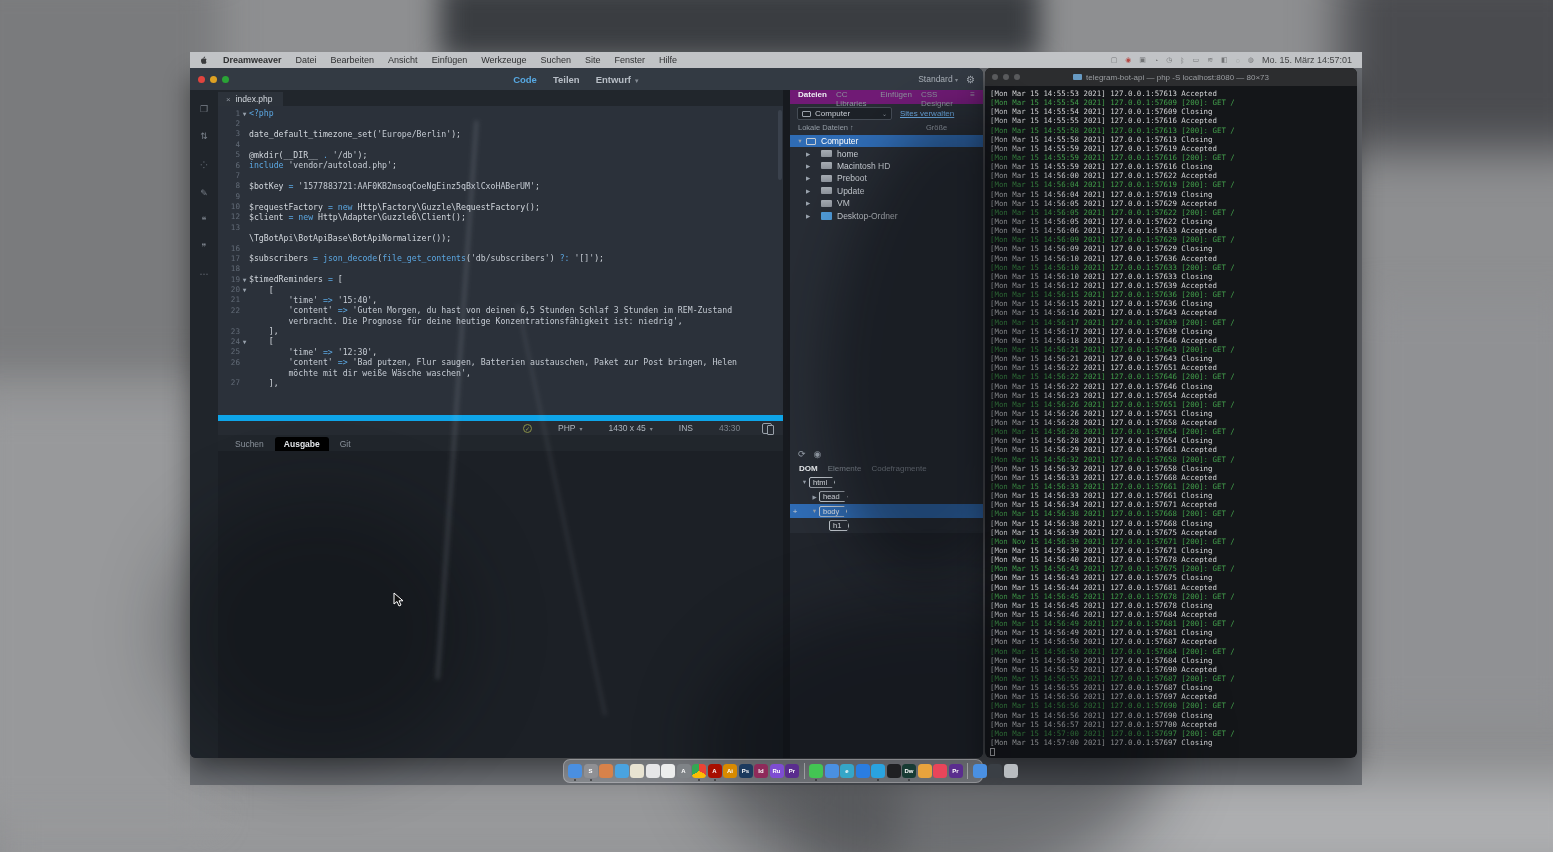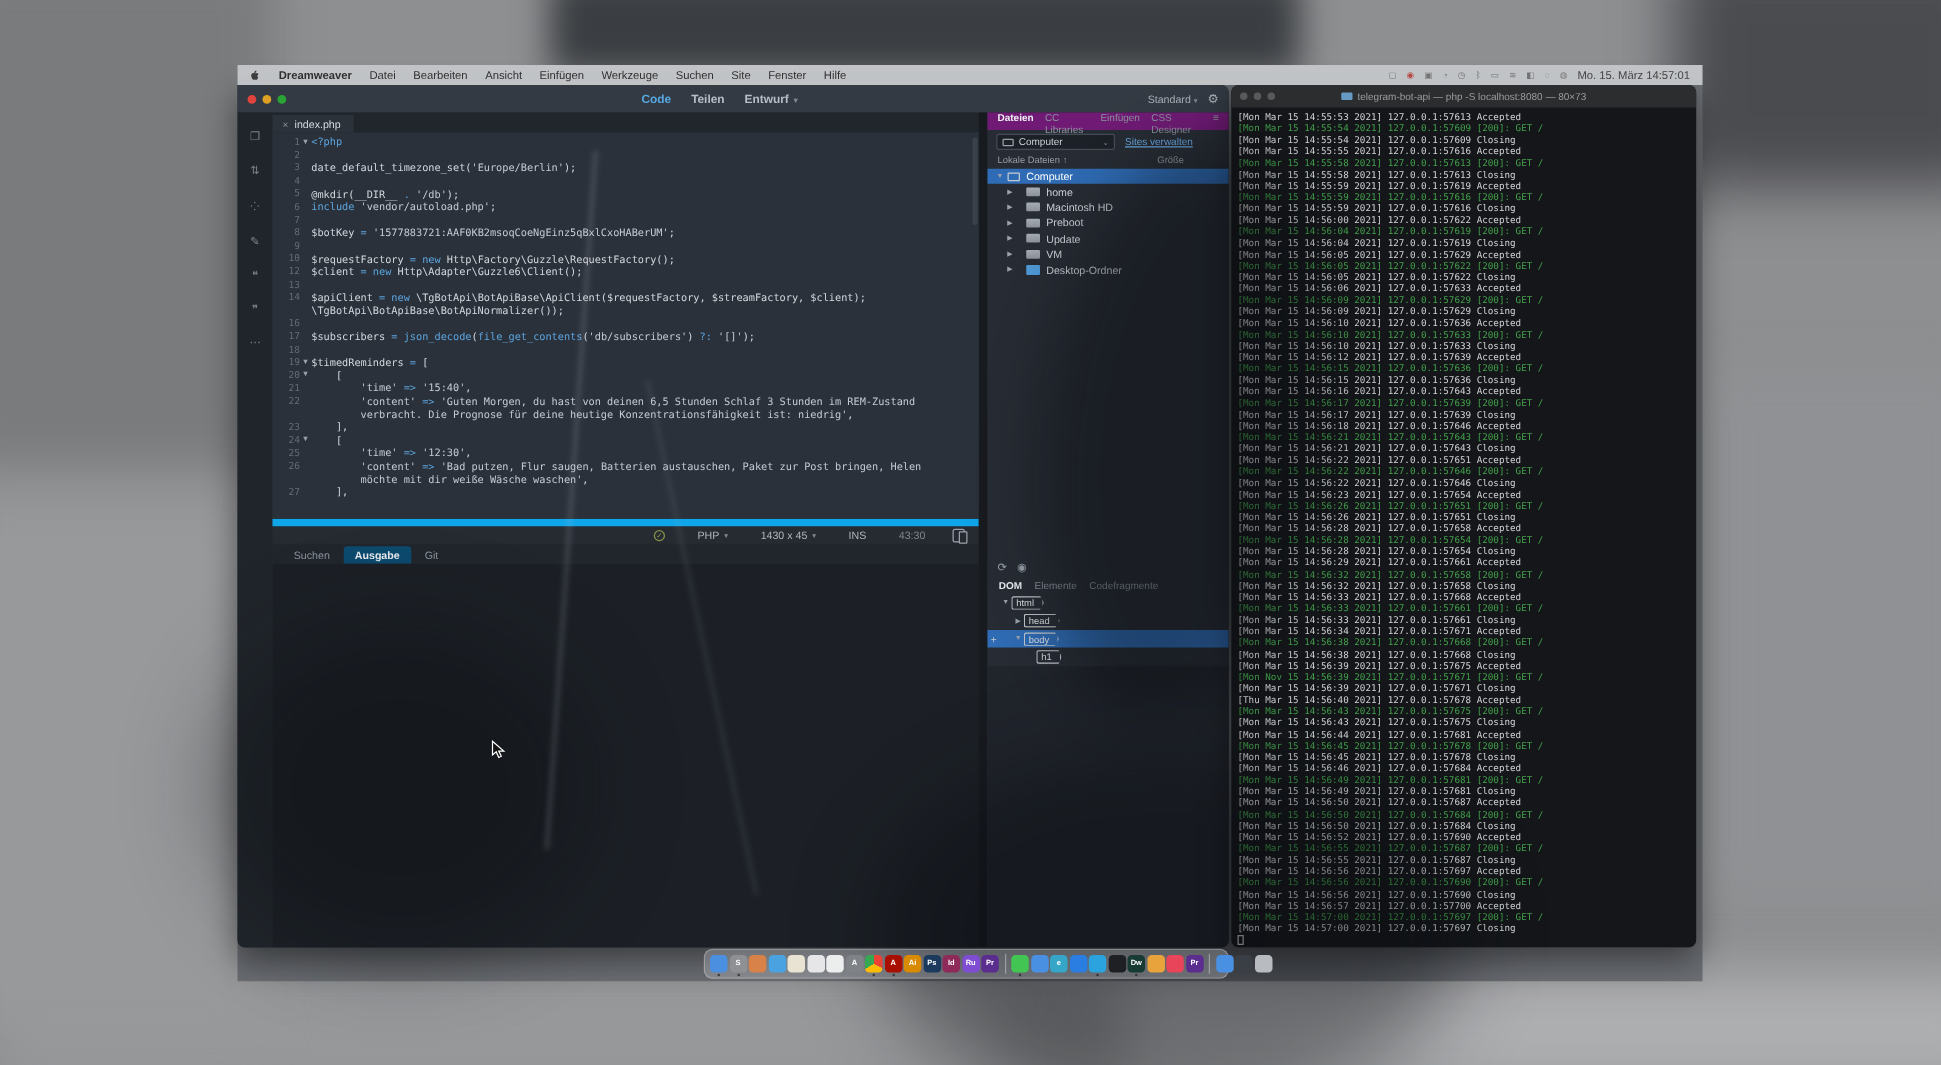--- a/index.html
+++ b/index.html
@@ -76,21 +76,21 @@
   .carret { font-size:6px; color:#848b94; }
   #statusbar .pos { color:#7d848d; }
   .dev-ico { width:10px; height:11px; border:1px solid #9aa1aa; border-radius:2px; position:relative; margin-left:22px;}
   .dev-ico:after { content:""; position:absolute; right:-3px; bottom:-2px; width:5px; height:8px;
                    background:#262b32; border:1px solid #9aa1aa; border-radius:1px; }
 
   
   #btabs { height:16px; background:#21262c; display:flex; align-items:flex-end; gap:2px;
            padding-left:8px; flex:none; }
   .btab { font-size:8.5px; color:#8b939c; padding:2px 9px; }
-  .btab.active { background:#0c4a6e; color:#e7eaee; font-weight:bold; border-radius:3px 3px 0 0; }
+  .btab.active { background:#000000; color:#e7eaee; font-weight:bold; border-radius:3px 3px 0 0; }
   #output { flex:1; background:#1c2026; }
 
   
   #dw-gap { width:7px; background:#171a1f; flex:none; }
   #panels { flex:1; background:#272c34; display:flex; flex-direction:column; min-height:0; }
   #ptab-bar { height:14px; background:#701a75; display:flex; gap:9px;
               padding:0 8px; font-size:8px; color:#8b939c; flex:none; }
   #ptab-bar .active { color:#eef1f4; font-weight:bold; }
   #ptab-bar .menu { margin-left:auto; color:#8b939c; }
   #files-toolbar { height:19px; display:flex; align-items:center; padding:0 7px; gap:8px; flex:none; }
@@ -245,21 +245,20 @@
               <div class="code-row"><span class="ln">3</span><span class="fold"></span><span class="src"><span class="seg-p">date_default_timezone_set(</span><span class="seg-s">'Europe/Berlin'</span><span class="seg-p">);</span></span></div>
               <div class="code-row"><span class="ln">4</span><span class="fold"></span><span class="src"></span></div>
               <div class="code-row"><span class="ln">5</span><span class="fold"></span><span class="src"><span class="seg-p">@mkdir(__DIR__ </span><span class="seg-k">.</span><span class="seg-s"> '/db'</span><span class="seg-p">);</span></span></div>
               <div class="code-row"><span class="ln">6</span><span class="fold"></span><span class="src"><span class="seg-k">include </span><span class="seg-s">'vendor/autoload.php'</span><span class="seg-p">;</span></span></div>
               <div class="code-row"><span class="ln">7</span><span class="fold"></span><span class="src"></span></div>
               <div class="code-row"><span class="ln">8</span><span class="fold"></span><span class="src"><span class="seg-p">$botKey </span><span class="seg-k">=</span><span class="seg-s"> '1577883721:AAF0KB2msoqCoeNgEinz5qBxlCxoHABerUM'</span><span class="seg-p">;</span></span></div>
               <div class="code-row"><span class="ln">9</span><span class="fold"></span><span class="src"></span></div>
               <div class="code-row"><span class="ln">10</span><span class="fold"></span><span class="src"><span class="seg-p">$requestFactory </span><span class="seg-k">= new</span><span class="seg-p"> Http\Factory\Guzzle\RequestFactory();</span></span></div>
               <div class="code-row"><span class="ln">12</span><span class="fold"></span><span class="src"><span class="seg-p">$client </span><span class="seg-k">= new</span><span class="seg-p"> Http\Adapter\Guzzle6\Client();</span></span></div>
               <div class="code-row"><span class="ln">13</span><span class="fold"></span><span class="src"></span></div>
-              <div class="code-row"><span class="ln">14</span><span class="fold"></span><span class="src"><span class="seg-p">$apiClient </span><span class="seg-k">= new</span><span class="seg-p"> \TgBotApi\BotApiBase\ApiClient($requestFactory, $streamFactory, $client);</span></span></div>
               <div class="code-row"><span class="ln"></span><span class="fold"></span><span class="src"><span class="seg-p">\TgBotApi\BotApiBase\BotApiNormalizer());</span></span></div>
               <div class="code-row"><span class="ln">16</span><span class="fold"></span><span class="src"></span></div>
               <div class="code-row"><span class="ln">17</span><span class="fold"></span><span class="src"><span class="seg-p">$subscribers </span><span class="seg-k">=</span><span class="seg-p"> </span><span class="seg-k">json_decode</span><span class="seg-p">(</span><span class="seg-k">file_get_contents</span><span class="seg-p">(</span><span class="seg-s">'db/subscribers'</span><span class="seg-p">) </span><span class="seg-k">?:</span><span class="seg-s"> '[]'</span><span class="seg-p">);</span></span></div>
               <div class="code-row"><span class="ln">18</span><span class="fold"></span><span class="src"></span></div>
               <div class="code-row"><span class="ln">19</span><span class="fold">▼</span><span class="src"><span class="seg-p">$timedReminders </span><span class="seg-k">=</span><span class="seg-p"> [</span></span></div>
               <div class="code-row"><span class="ln">20</span><span class="fold">▼</span><span class="src"><span class="seg-p">    [</span></span></div>
               <div class="code-row"><span class="ln">21</span><span class="fold"></span><span class="src"><span class="seg-s">        'time'</span><span class="seg-k"> =&gt;</span><span class="seg-s"> '15:40'</span><span class="seg-p">,</span></span></div>
               <div class="code-row"><span class="ln">22</span><span class="fold"></span><span class="src"><span class="seg-s">        'content'</span><span class="seg-k"> =&gt;</span><span class="seg-s"> 'Guten Morgen, du hast von deinen 6,5 Stunden Schlaf 3 Stunden im REM-Zustand</span></span></div>
               <div class="code-row"><span class="ln"></span><span class="fold"></span><span class="src"><span class="seg-s">        verbracht. Die Prognose für deine heutige Konzentrationsfähigkeit ist: niedrig'</span><span class="seg-p">,</span></span></div>
               <div class="code-row"><span class="ln">23</span><span class="fold"></span><span class="src"><span class="seg-p">    ],</span></span></div>
@@ -447,21 +446,21 @@
             <div class="term-line">[Mon Mar 15 14:56:32 2021] 127.0.0.1:57658 Closing</div>
             <div class="term-line">[Mon Mar 15 14:56:33 2021] 127.0.0.1:57668 Accepted</div>
             <div class="term-line green">[Mon Mar 15 14:56:33 2021] 127.0.0.1:57661 [200]: GET /</div>
             <div class="term-line">[Mon Mar 15 14:56:33 2021] 127.0.0.1:57661 Closing</div>
             <div class="term-line">[Mon Mar 15 14:56:34 2021] 127.0.0.1:57671 Accepted</div>
             <div class="term-line green">[Mon Mar 15 14:56:38 2021] 127.0.0.1:57668 [200]: GET /</div>
             <div class="term-line">[Mon Mar 15 14:56:38 2021] 127.0.0.1:57668 Closing</div>
             <div class="term-line">[Mon Mar 15 14:56:39 2021] 127.0.0.1:57675 Accepted</div>
             <div class="term-line green">[Mon Nov 15 14:56:39 2021] 127.0.0.1:57671 [200]: GET /</div>
             <div class="term-line">[Mon Mar 15 14:56:39 2021] 127.0.0.1:57671 Closing</div>
-            <div class="term-line">[Thu Mar 15 14:56:40 2021] 127.0.0.1:57678 Accepted</div>
+            <div class="term-line">[Mon Mar 15 14:56:40 2021] 127.0.0.1:57678 Accepted</div>
             <div class="term-line green">[Mon Mar 15 14:56:43 2021] 127.0.0.1:57675 [200]: GET /</div>
             <div class="term-line">[Mon Mar 15 14:56:43 2021] 127.0.0.1:57675 Closing</div>
             <div class="term-line">[Mon Mar 15 14:56:44 2021] 127.0.0.1:57681 Accepted</div>
             <div class="term-line green">[Mon Mar 15 14:56:45 2021] 127.0.0.1:57678 [200]: GET /</div>
             <div class="term-line">[Mon Mar 15 14:56:45 2021] 127.0.0.1:57678 Closing</div>
             <div class="term-line">[Mon Mar 15 14:56:46 2021] 127.0.0.1:57684 Accepted</div>
             <div class="term-line green">[Mon Mar 15 14:56:49 2021] 127.0.0.1:57681 [200]: GET /</div>
             <div class="term-line">[Mon Mar 15 14:56:49 2021] 127.0.0.1:57681 Closing</div>
             <div class="term-line">[Mon Mar 15 14:56:50 2021] 127.0.0.1:57687 Accepted</div>
             <div class="term-line green">[Mon Mar 15 14:56:50 2021] 127.0.0.1:57684 [200]: GET /</div>

